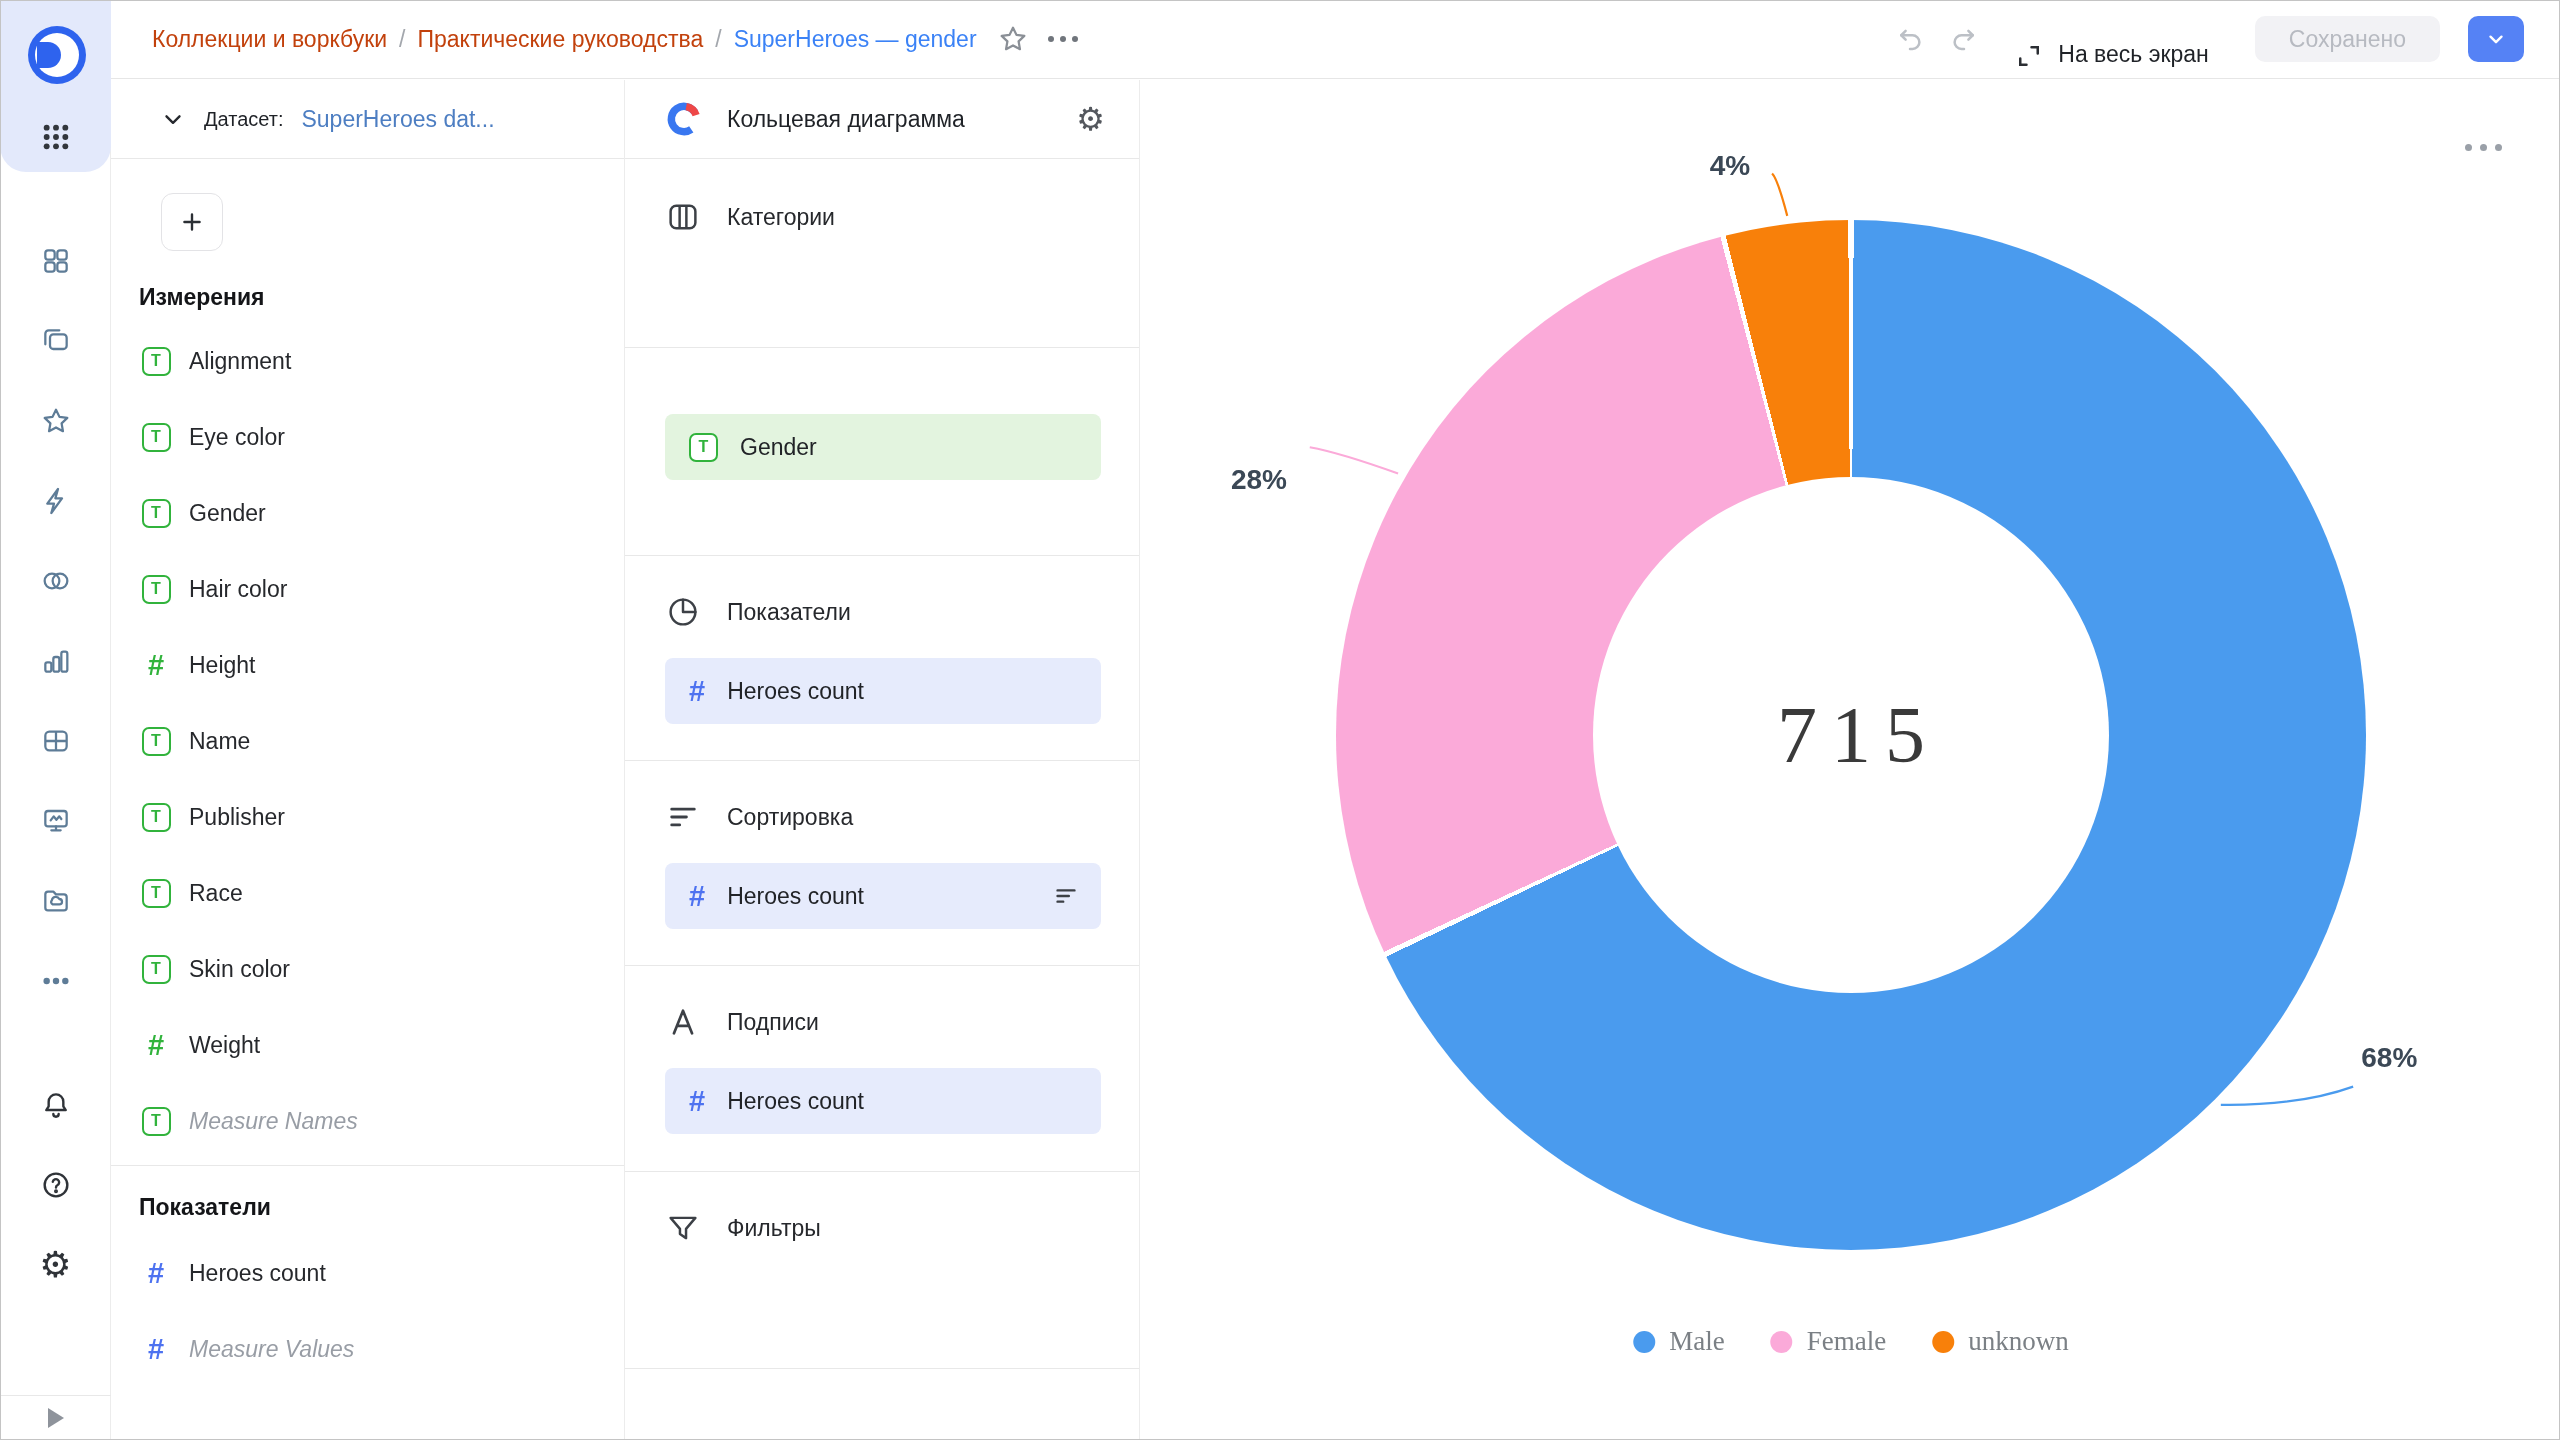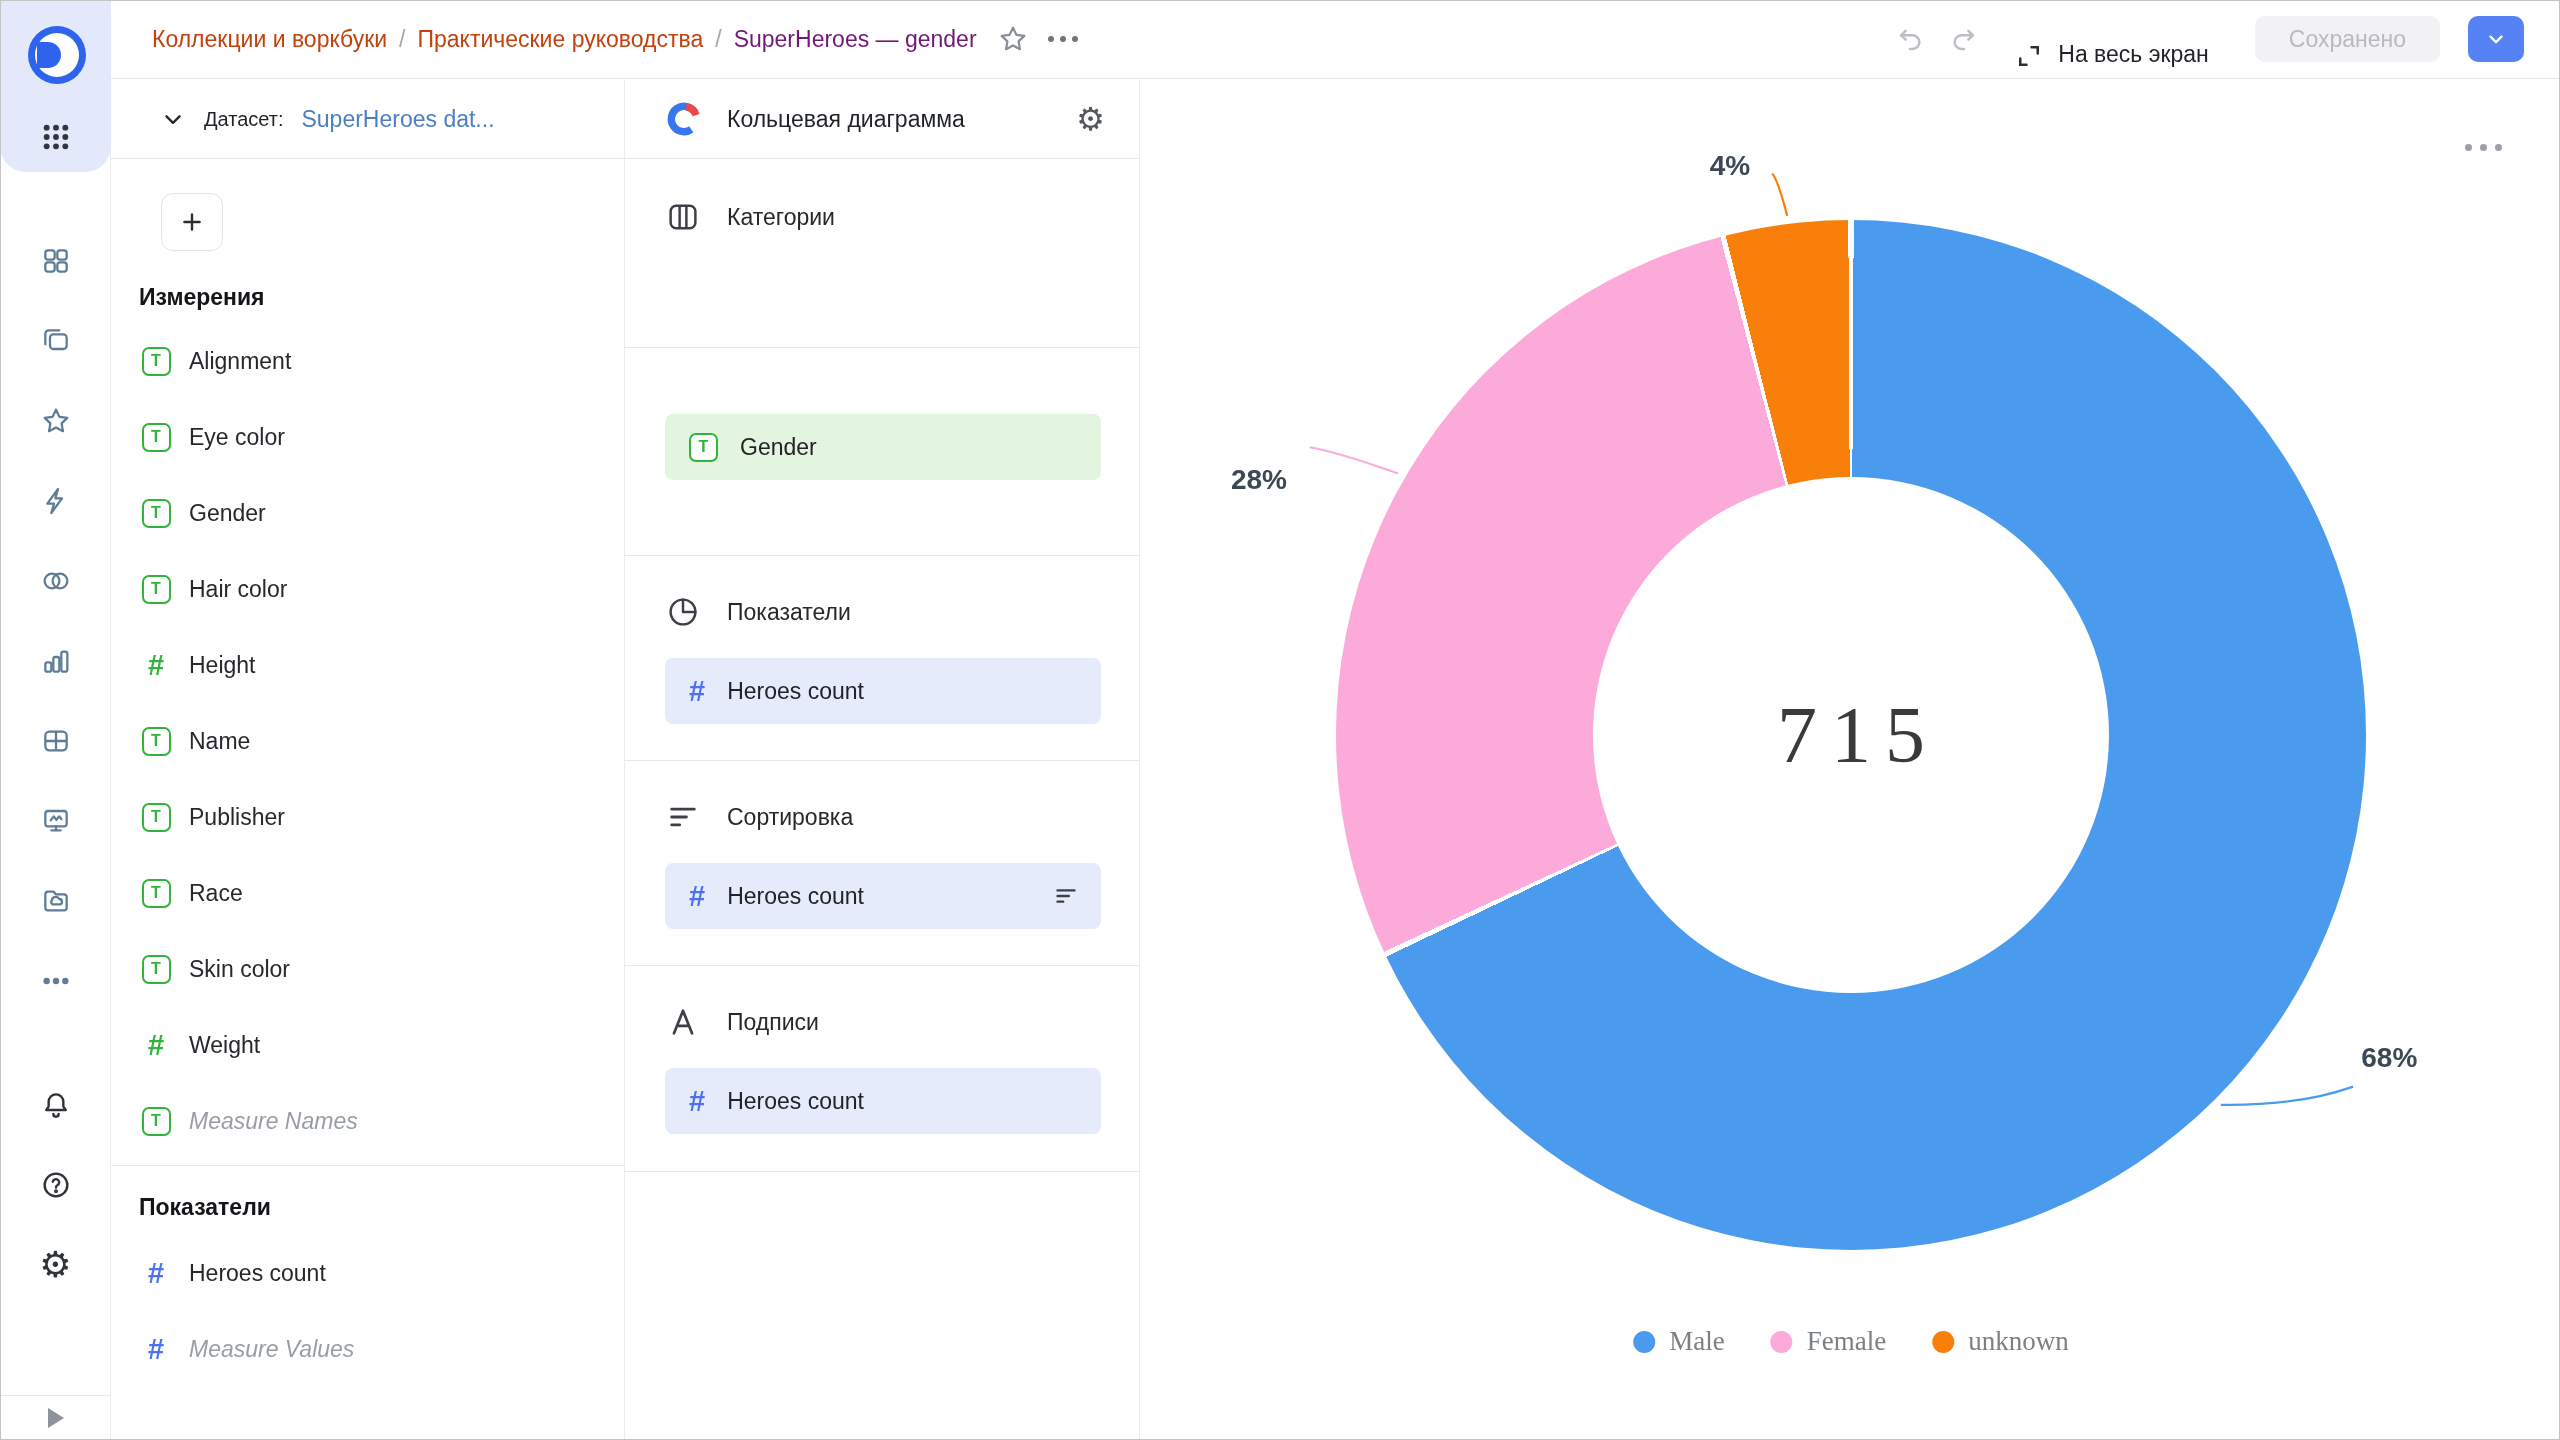--- a/index.html
+++ b/index.html
@@ -5,21 +5,21 @@
   * { margin:0; padding:0; box-sizing:border-box; }
   html,body { width:2560px; height:1440px; overflow:hidden; background:#fff;
     font-family:"Liberation Sans","DejaVu Sans",sans-serif; }
   .frame { position:absolute; inset:0; border:1px solid #c4c4c4; pointer-events:none; z-index:99; }
 
   
   .topbar { position:absolute; left:111px; top:0; right:0; height:79px; background:#fff;
     border-bottom:1px solid #e6e6e6; display:flex; align-items:center; padding:0 36px 0 41px; }
   .breadcrumb { display:flex; align-items:center; gap:12px; font-size:23px; }
   .crumb { color:#c2410c; cursor:pointer; }
-  .crumb.current { color:#701a75; font-weight:500; cursor:default; }
+  .crumb.current { color:#3b82f6; font-weight:500; cursor:default; }
   .crumb-sep { color:#a3a7ad; }
   .tb-icon { display:flex; align-items:center; justify-content:center; width:36px; height:36px; cursor:pointer; }
   .dots3 { display:flex; gap:6px; }
   .dots3 i { width:6px; height:6px; border-radius:50%; background:#70757c; }
   .tb-right { margin-left:auto; display:flex; align-items:center; gap:18px; }
   .fullscreen-group { display:flex; align-items:flex-start; gap:14px; cursor:pointer; margin-left:14px;margin-top:34px; }
   .fullscreen-label { font-size:23px; color:#1f2227; }
   .btn-saved { height:46px; padding:0 34px; border:none; border-radius:10px; background:#f2f2f5;
     color:#b7bac1; font-size:23px; font-family:inherit; margin-left:28px; }
   .btn-drop { width:56px; height:46px; border:none; border-radius:10px; background:#5582f5;
@@ -449,20 +449,29 @@
       <span class="sec-label">Подписи</span>
     </div>
     <div class="chips">
         <div class="chip blue">
           <span class="hash blue">#</span>
           <span class="chip-label">Heroes count</span>
         </div>
       </div>
   </div>
 
+  <div class="cfg-section" style="height:197px;">
+    <div class="sec-label-row">
+      <svg class="ic" width="36" height="36" viewBox="0 0 32 32" fill="none" stroke="currentColor" stroke-width="2.2" stroke-linejoin="round">
+        <path d="M5 7h22l-8.3 9.8V25l-5.4-3.6v-4.6z"></path>
+      </svg>
+      <span class="sec-label">Фильтры</span>
+    </div>
+    <div class="chips"></div>
+  </div>
 </div>
 
 <div class="chart-pane">
   <div class="chart-more">
       <i></i>
       <i></i>
       <i></i>
     </div>
   <div class="donut" id="donut" style="left: 195px; top: 140px; height: 1030px; width: 1030px; background: conic-gradient(rgb(255, 255, 255) 0deg, rgb(255, 255, 255) 0.3deg, rgb(74, 155, 238) 0.3deg, rgb(74, 155, 238) 244.5deg, rgb(255, 255, 255) 244.5deg, rgb(255, 255, 255) 244.8deg, rgb(255, 255, 255) 244.8deg, rgb(255, 255, 255) 245.1deg, rgb(251, 170, 217) 245.1deg, rgb(251, 170, 217) 345.3deg, rgb(255, 255, 255) 345.3deg, rgb(255, 255, 255) 345.6deg, rgb(255, 255, 255) 345.6deg, rgb(255, 255, 255) 345.9deg, rgb(248, 128, 10) 345.9deg, rgb(248, 128, 10) 359.7deg, rgb(255, 255, 255) 359.7deg, rgb(255, 255, 255) 360deg);">
     <div class="donut-hole" id="donut-hole" style="inset: 257px;">

